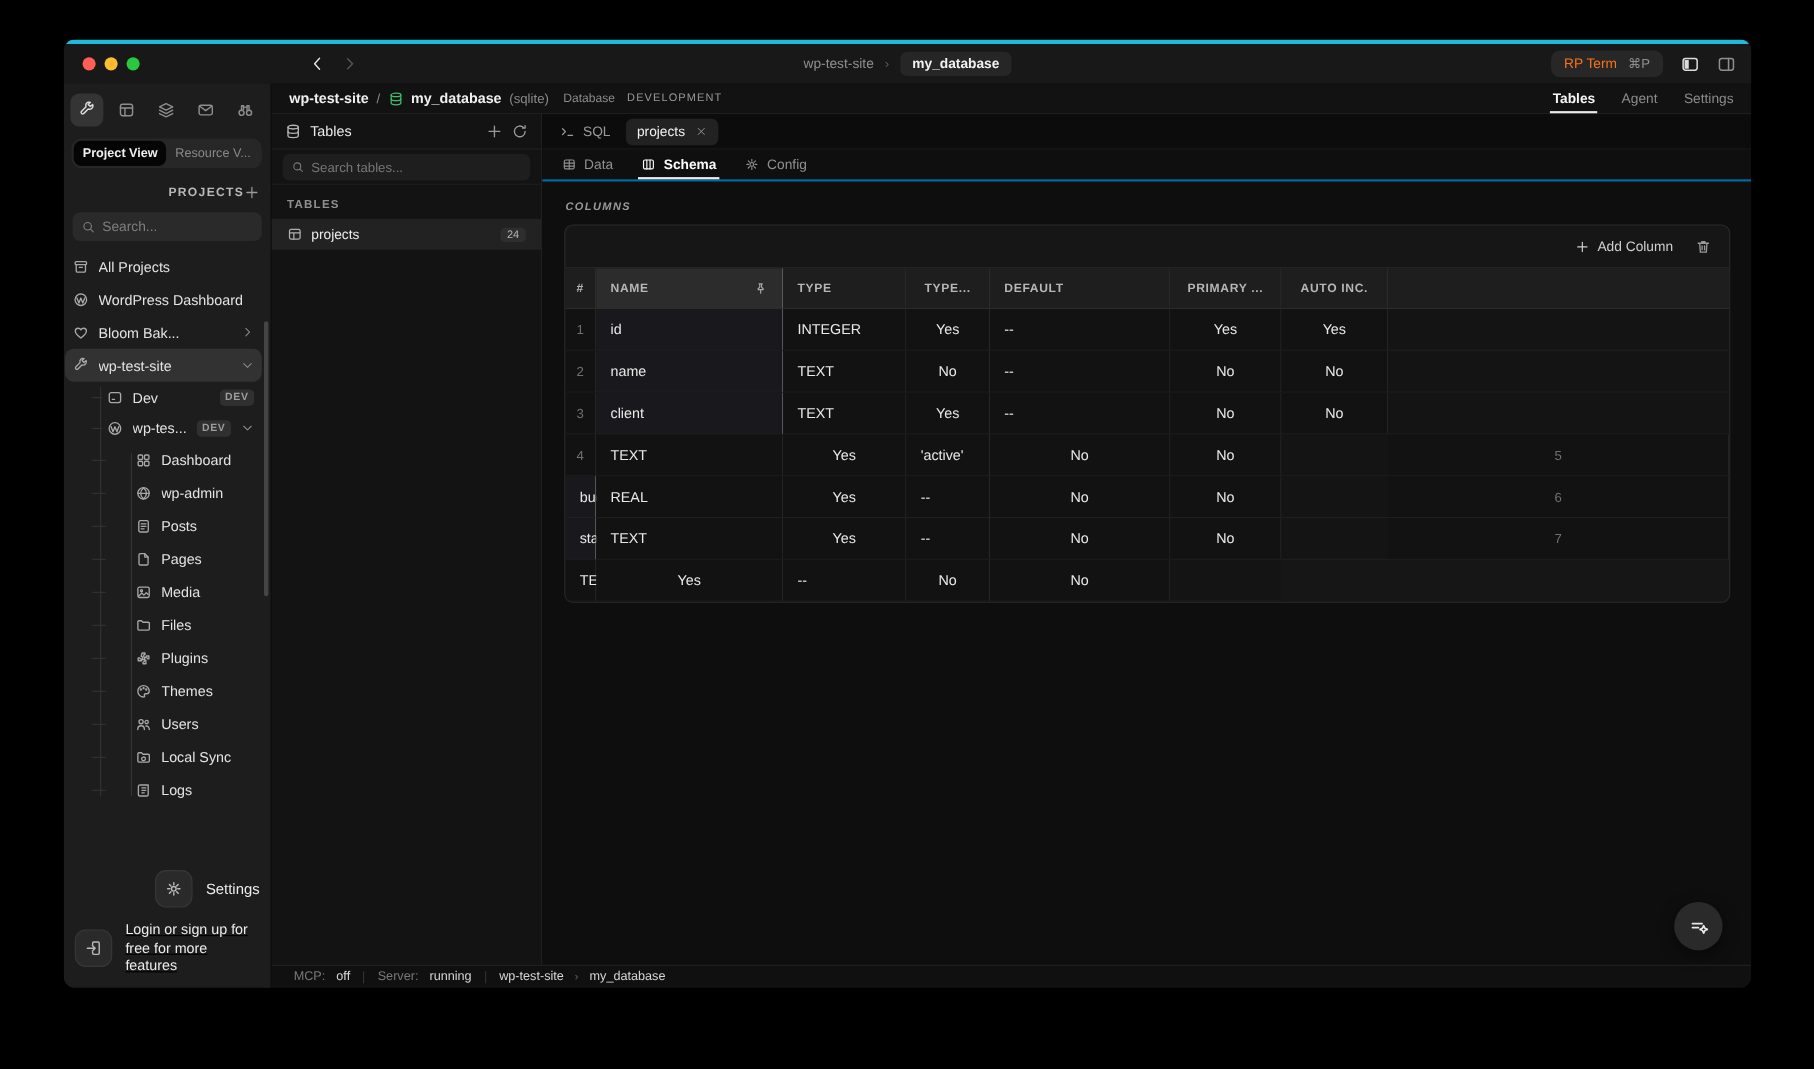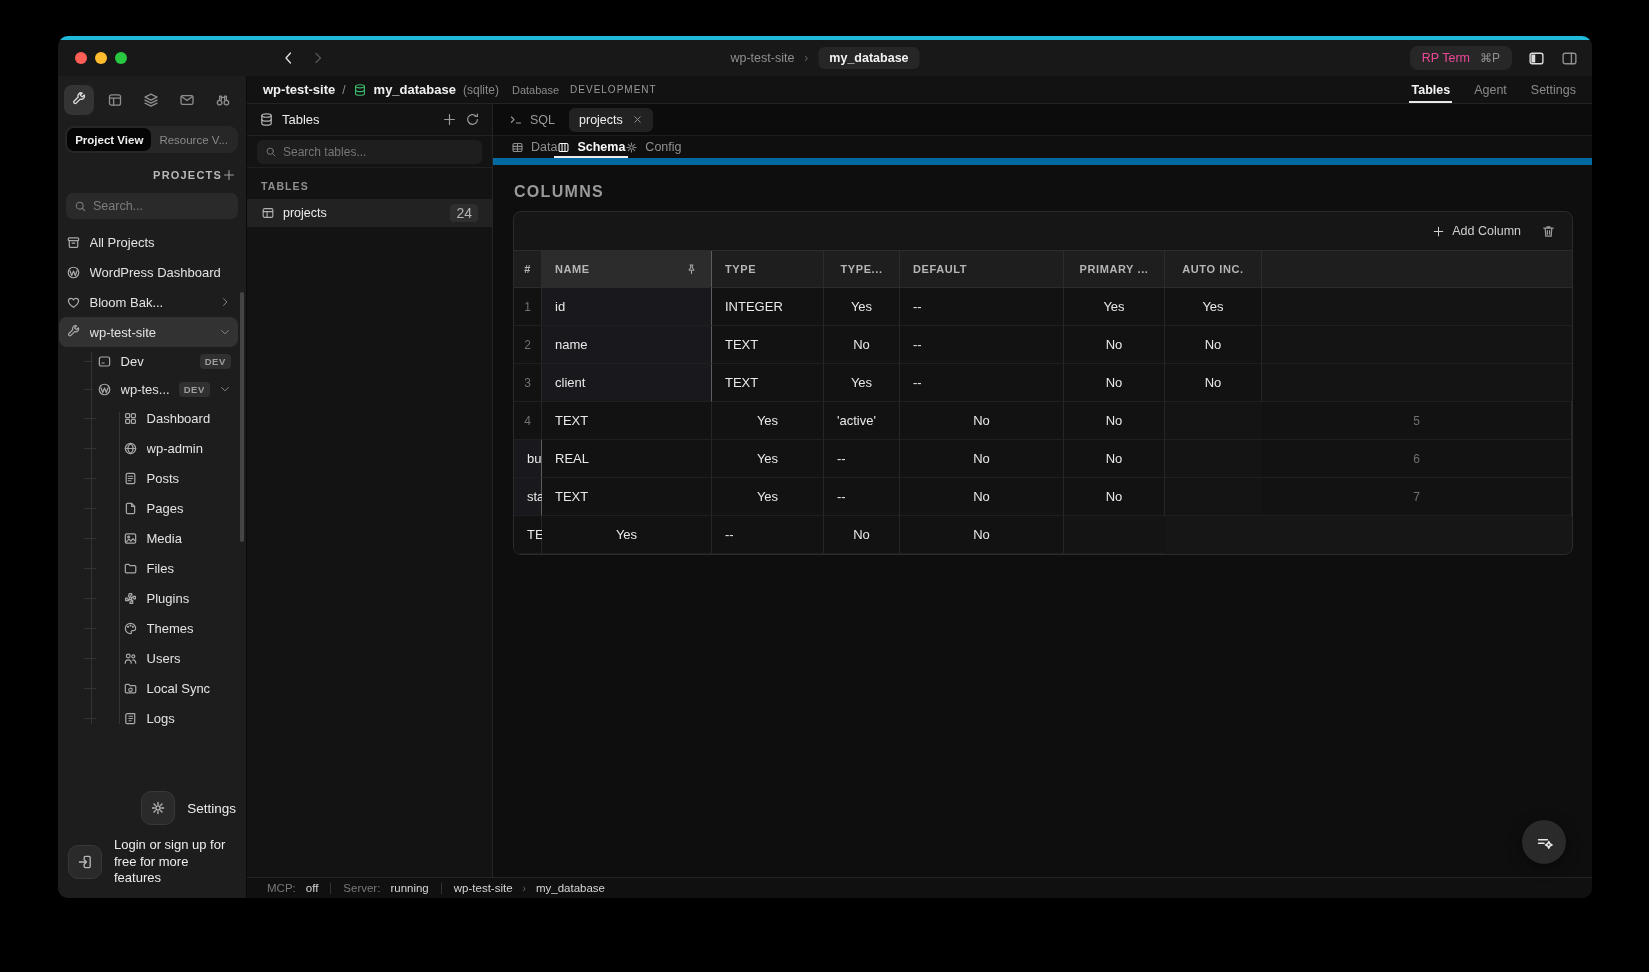--- a/index.html
+++ b/index.html
@@ -16,21 +16,21 @@
   .titlebar{height:36px;background:#181818;position:relative;flex:0 0 auto;display:flex;align-items:center;}
   .lights{position:absolute;left:17px;top:0;height:36px;display:flex;align-items:center;gap:8px;}
   .light{width:12px;height:12px;border-radius:50%;}
   .nav{position:absolute;left:222px;display:flex;align-items:center;gap:14px;}
   .nav .ic{width:16px;height:16px;}
   .tb-crumb{position:absolute;left:50%;transform:translateX(-50%);display:flex;align-items:center;gap:10px;font-size:12.5px;color:#8f8f8f;}
   .tb-sep{color:#5d5d5d;font-size:12px;}
   .tb-pill{background:#262626;border-radius:6px;padding:4px 11px;color:#f2f2f2;font-weight:bold;font-size:12.5px;}
   .tb-right{position:absolute;right:14px;display:flex;align-items:center;gap:16px;}
   .term-pill{background:#272727;border-radius:8px;padding:5px 12px;display:flex;align-items:center;gap:10px;cursor:default;}
-  .term-pill .lbl{color:#ec4899;font-size:12.5px;}
+  .term-pill .lbl{color:#f97316;font-size:12.5px;}
   .term-pill .kbd{color:#8f8f8f;font-size:12px;}
   
   .bodyrow{flex:1;display:flex;min-height:0;}
   .sidebar{width:189px;flex:0 0 auto;background:#1d1d1d;border-right:1px solid #0a0a0a;position:relative;
     display:flex;flex-direction:column;padding:6px 8px 12px 8px;align-items:flex-end;}
   .rightcol{flex:1;min-width:0;display:flex;flex-direction:column;position:relative;background:#0f0f0f;}
   
   .iconrow{display:flex;align-items:center;gap:6px;height:36px;flex:0 0 auto;padding-left:2px;}
   .tool{width:30px;height:30px;border-radius:8px;display:flex;align-items:center;justify-content:center;color:#8e8e8e;}
   .tool.active{background:#343434;color:#dcdcdc;}
@@ -57,21 +57,21 @@
   .srow.ind1::before,.srow.ind2::before{content:"";position:absolute;left:25px;top:50%;width:9px;height:1px;background:#343434;}
   .srow.ind2::before{left:25px;width:12px;}
   .vline{position:absolute;width:1px;background:#343434;}
   .vline.a{left:33px;top:276px;height:372px;}
   .vline.b{left:61px;top:336px;height:312px;}
   .sb-scroll{position:absolute;right:2px;top:216px;width:4px;height:250px;border-radius:2px;background:#454545;}
   .settings-row{margin-top:auto;display:flex;align-items:center;gap:12px;flex:0 0 auto;padding:0 2px;}
   .sq-btn{width:34px;height:34px;border-radius:10px;background:#2a2a2a;border:1px solid #383838;display:flex;align-items:center;justify-content:center;color:#b9b9b9;flex:0 0 auto;}
   .sq-btn .ic{width:16px;height:16px;}
   .settings-row .lbl{color:#ececec;font-size:13.5px;}
-  .login-row{margin-top:12px;display:flex;align-items:center;gap:12px;flex:0 0 auto;padding:0 2px;}
+  .login-row{margin-top:12px;display:flex;align-items:center;gap:12px;flex:0 0 auto;padding:0 2px;text-decoration:underline;}
   .login-row .txt{color:#ececec;font-size:13px;line-height:1.25;}
   
   .headerbar{height:28px;flex:0 0 auto;background:#121212;border-bottom:1px solid #242424;display:flex;align-items:center;padding:0 16px;gap:7px;}
   .hb-strong{color:#f0f0f0;font-size:13px;font-weight:bold;}
   .hb-dim{color:#8a8a8a;font-size:12px;}
   .hb-db .ic{width:14px;height:14px;color:var(--db-icon-green);display:block;}
   .hb-type{color:#8a8a8a;font-size:11px;margin-left:6px;}
   .hb-env{color:#9a9a9a;font-size:10px;letter-spacing:1px;margin-left:4px;}
   .hb-tabs{margin-left:auto;display:flex;align-items:center;gap:24px;height:100%;}
   .hb-tab{color:#8a8a8a;font-size:12.5px;height:100%;display:flex;align-items:center;position:relative;}
@@ -87,35 +87,35 @@
   .tp-search{height:32px;flex:0 0 auto;border-bottom:1px solid #202020;padding:4px 10px;}
   .tp-search .box{height:24px;background:#1e1e1e;border-radius:6px;display:flex;align-items:center;gap:6px;padding:0 8px;}
   .tp-search .ic{width:12px;height:12px;color:#777;flex:0 0 auto;}
   .tp-search input{background:transparent;border:none;outline:none;color:#d8d8d8;font-size:12px;width:100%;}
   .tp-search input::placeholder{color:#777;}
   .tp-label{font-size:10.5px;letter-spacing:1.1px;color:#8f8f8f;font-weight:bold;padding:12px 14px 7px;}
   .trow{height:28px;display:flex;align-items:center;gap:8px;padding:0 14px;font-size:12.5px;color:#ececec;}
   .trow.selected{background:#222222;}
   .trow .ic{width:14px;height:14px;color:#b0b0b0;flex:0 0 auto;}
   .trow .n{flex:1;}
-  .trow .cnt{background:#2e2e2e;color:#b5b5b5;font-size:14px;border-radius:4px;padding:1px 6px;}
+  .trow .cnt{background:#2e2e2e;color:#b5b5b5;font-size:10px;border-radius:4px;padding:1px 6px;}
   
   .main{flex:1;min-width:0;display:flex;flex-direction:column;background:#0e0e0e;}
   .tabbar{height:32px;flex:0 0 auto;background:#0c0c0c;display:flex;align-items:center;padding:0 16px;gap:14px;border-bottom:1px solid #1c1c1c;}
   .sqltab{display:flex;align-items:center;gap:7px;color:#9a9a9a;font-size:12.5px;}
   .sqltab .ic{width:14px;height:14px;}
   .filetab{background:#222222;border-radius:6px;height:24px;display:flex;align-items:center;gap:9px;padding:0 10px;color:#f0f0f0;font-size:12.5px;}
   .filetab .ic{width:11px;height:11px;color:#9a9a9a;}
-  .subtabbar{height:29px;flex:0 0 auto;display:flex;align-items:center;padding:0 18px;border-bottom:7px solid #0369a1;background:#0f0f0f;}
+  .subtabbar{height:29px;flex:0 0 auto;display:flex;align-items:center;gap:26px;padding:0 18px;border-bottom:2px solid #0369a1;background:#0f0f0f;}
   .subtab{display:flex;align-items:center;gap:7px;color:#8f8f8f;font-size:12.5px;height:100%;position:relative;}
   .subtab .ic{width:13px;height:13px;}
   .subtab.active{color:#fafafa;font-weight:bold;}
   .subtab.active::after{content:"";position:absolute;left:-3px;right:-3px;bottom:0;height:2px;background:#ececec;}
   .maincontent{flex:1;min-height:0;padding:14px 19px 0 20px;overflow:hidden;}
-  .cols-label{font-size:16px;letter-spacing:1.3px;color:#9a9a9a;font-weight:bold;margin:4px 0 10px 1px;}
+  .cols-label{font-size:10px;letter-spacing:1.3px;color:#9a9a9a;font-weight:bold;margin:4px 0 10px 1px;font-style:italic;}
   .card{background:#161616;border:1px solid #2b2b2b;border-radius:8px;overflow:hidden;}
   .card-toolbar{height:38px;display:flex;align-items:center;justify-content:flex-end;gap:20px;padding:0 16px;}
   .addcol{display:flex;align-items:center;gap:7px;color:#cfcfcf;font-size:12.5px;}
   .addcol .ic{width:13px;height:13px;}
   .card-toolbar .trash{width:15px;height:15px;color:#9a9a9a;}
   .grid{display:grid;grid-template-columns:28px 170px 112px 76px 164px 101px 97px 1fr;border-top:1px solid #2c2c2c;}
   .g-h{height:37px;background:#1e1e1e;color:#b6b6b6;font-size:11px;letter-spacing:.6px;font-weight:bold;
     display:flex;align-items:center;padding:0 13px;border-right:1px solid #2c2c2c;border-bottom:1px solid #2c2c2c;white-space:nowrap;}
   .g-h.namecol{background:#2c2c2c;justify-content:space-between;border-right-color:#5c5c5c;}
   .g-h .pin{width:13px;height:13px;color:#a8a8a8;flex:0 0 auto;}

